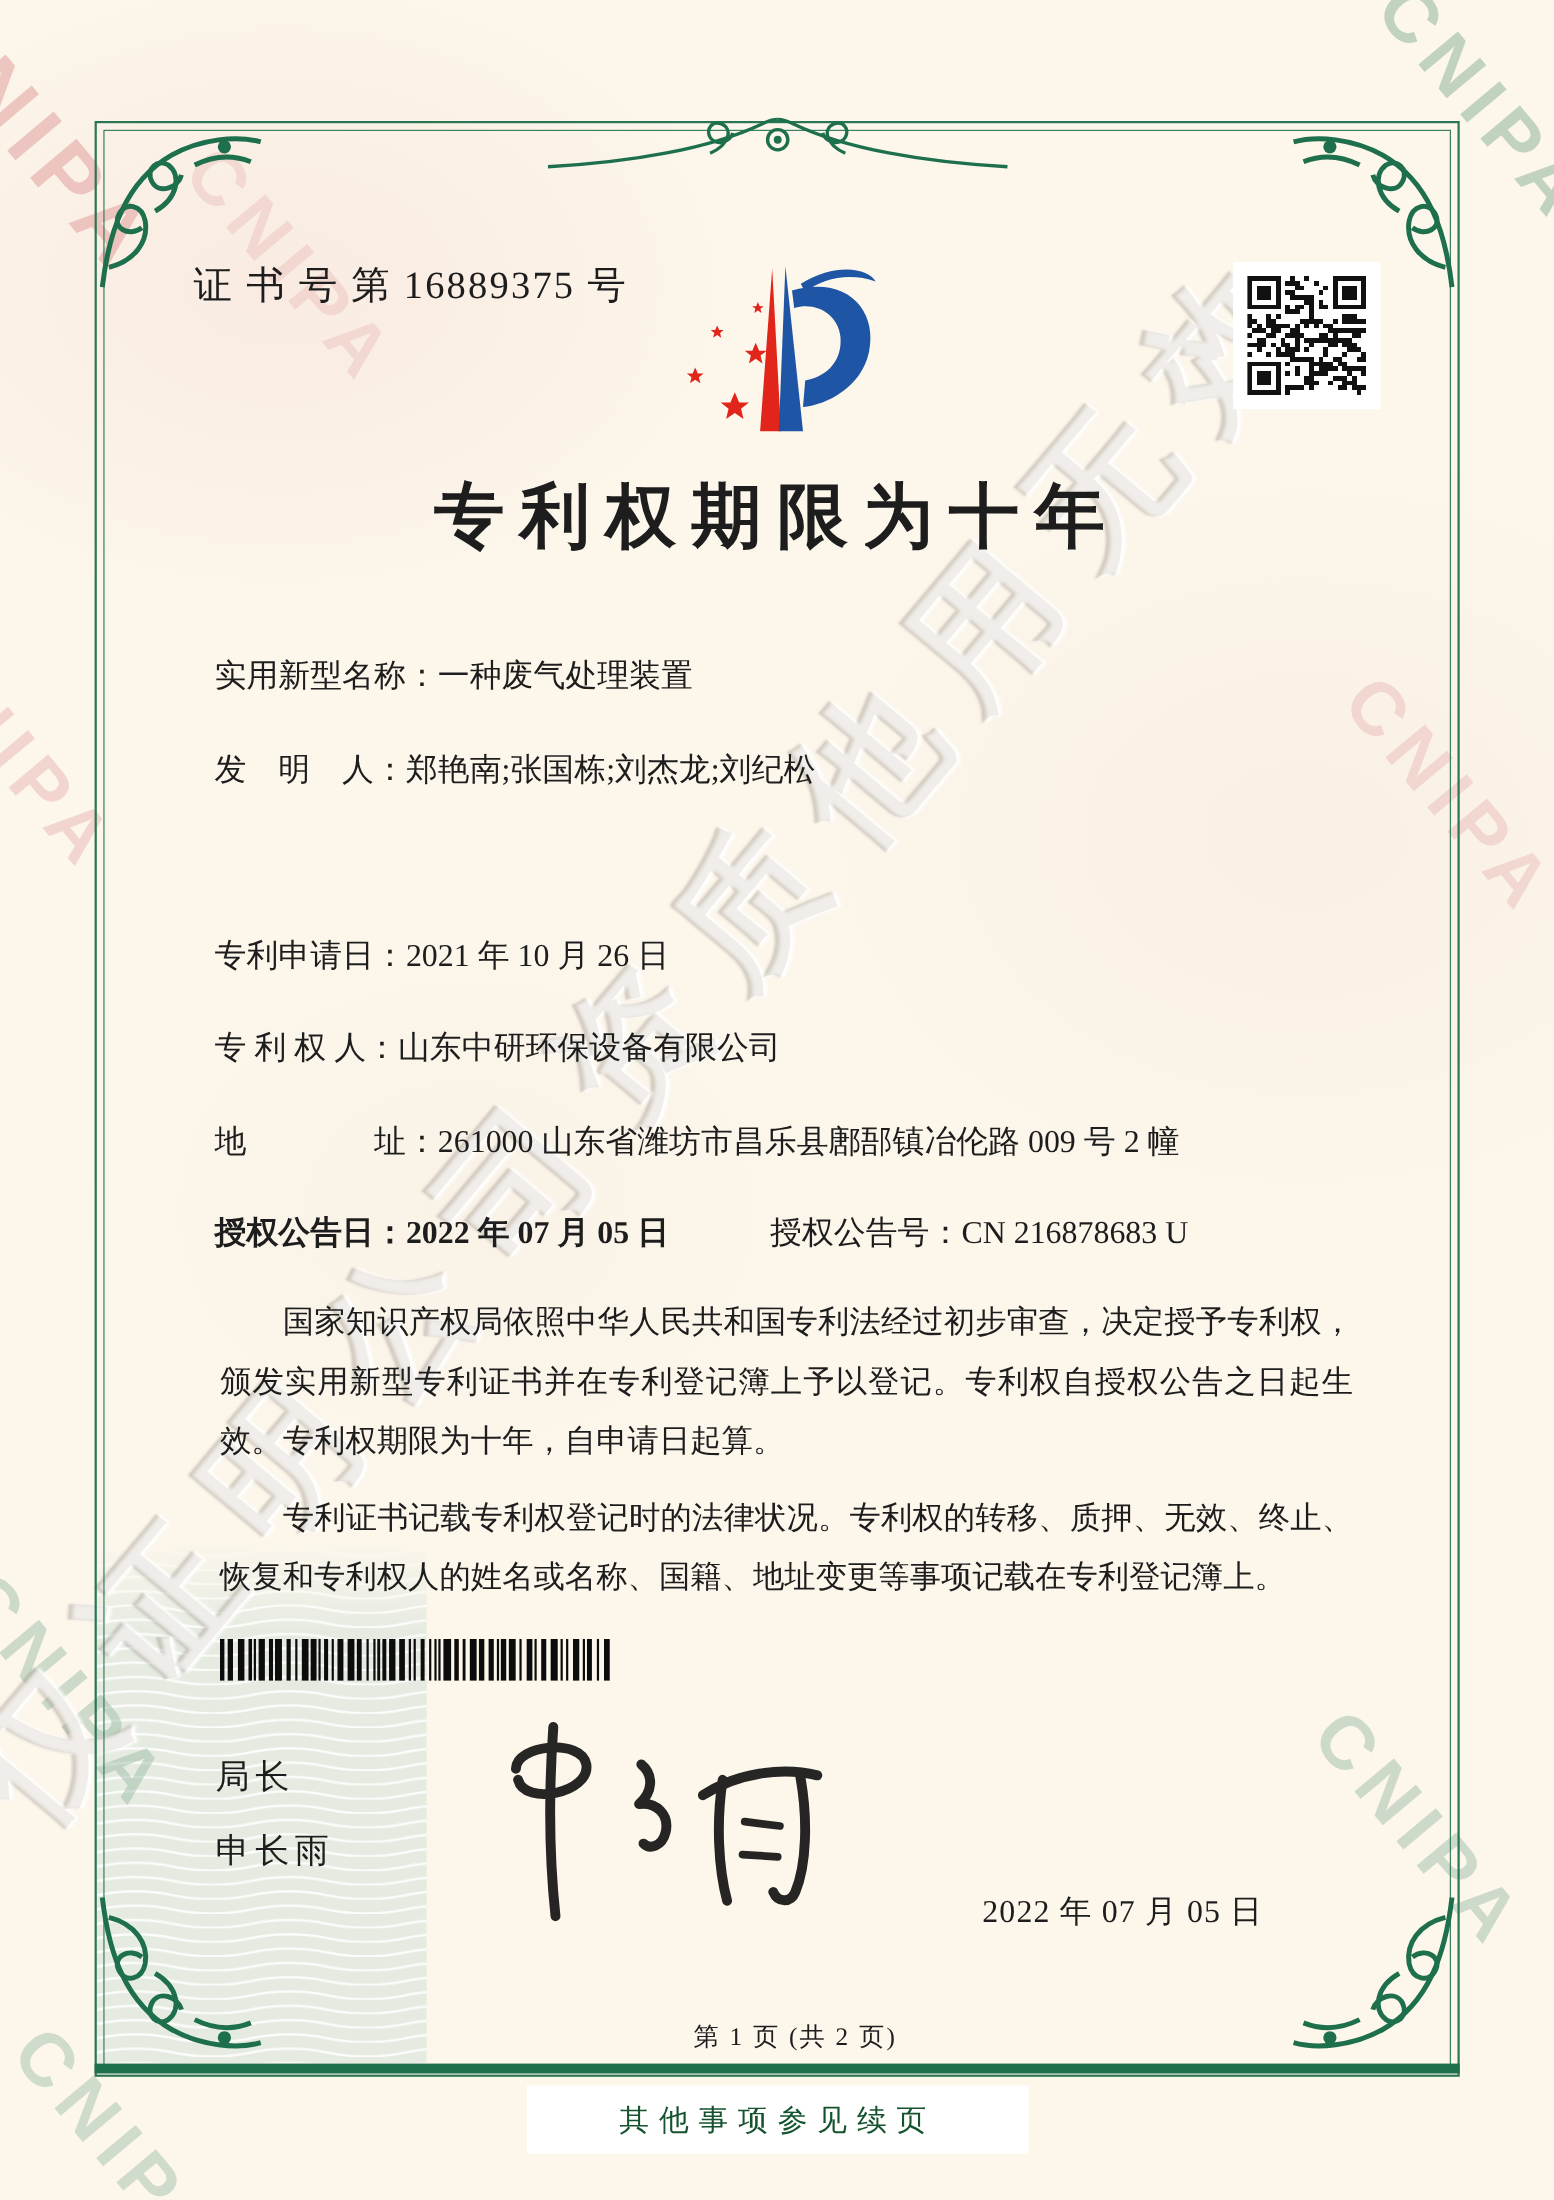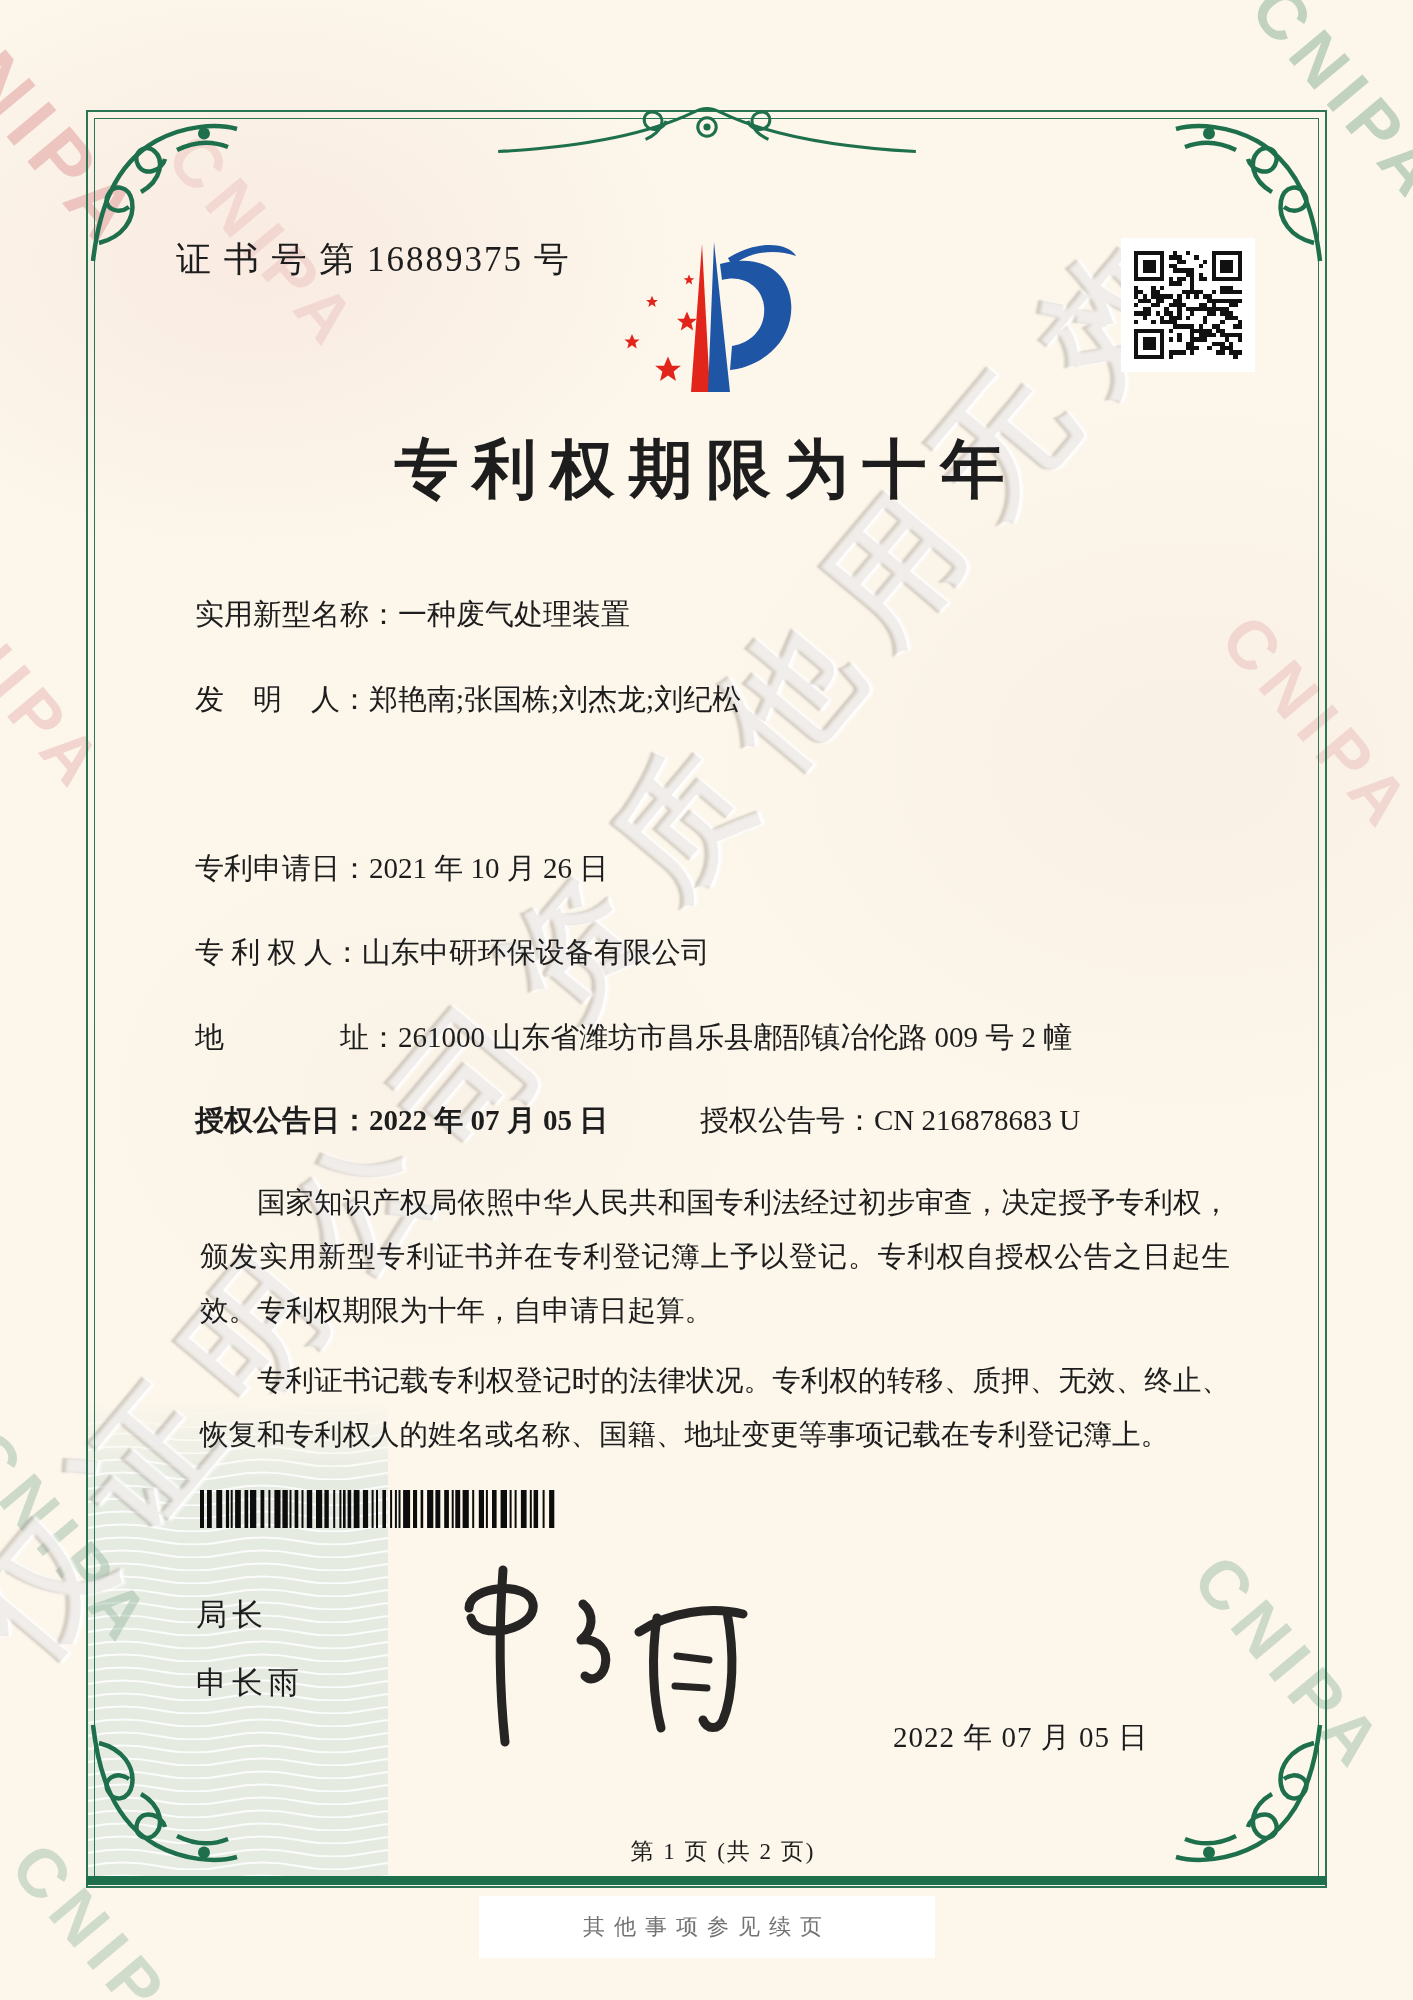--- a/index.html
+++ b/index.html
@@ -63,21 +63,21 @@
   .barcode{position:absolute;left:200px;top:1490px;width:362px;height:38px;}
   .signer-title{position:absolute;left:196px;top:1594px;font-size:31px;letter-spacing:5px;
     font-family:"Liberation Sans","DejaVu Sans",sans-serif;font-weight:500;}
   .signer-name{position:absolute;left:196px;top:1662px;font-size:31px;letter-spacing:5px;
     font-family:"Liberation Sans","DejaVu Sans",sans-serif;font-weight:500;}
   .signature{position:absolute;left:425px;top:1556px;width:340px;height:200px;}
   .issue-date{position:absolute;left:893px;top:1718px;font-size:29px;letter-spacing:1px;white-space:nowrap;}
   .page-info{position:absolute;left:0;right:0;top:1836px;text-align:center;font-size:23px;letter-spacing:2px;padding-left:33px;}
   .footer-strip{position:absolute;left:479px;top:1896px;width:456px;height:62px;background:#ffffff;z-index:6;}
   .footer-note{position:absolute;left:0;right:0;top:0;line-height:62px;text-align:center;
-    font-size:22px;letter-spacing:9px;color:#737373;}
+    font-size:27px;letter-spacing:9px;color:#14532d;}
 </style>
 </head>
 <body>
 
 <svg width="0" height="0" style="position:absolute">
   <defs>
     <symbol id="flo" viewBox="0 0 100 100">
       <g fill="none" stroke="currentColor" stroke-width="3">
         <path d="M2,98 C6,64 16,34 44,18 C62,8 84,6 98,10"></path>
         <path d="M6,86 C22,82 30,70 28,58 C26,48 16,46 12,54 C8,62 18,68 26,62"></path>

